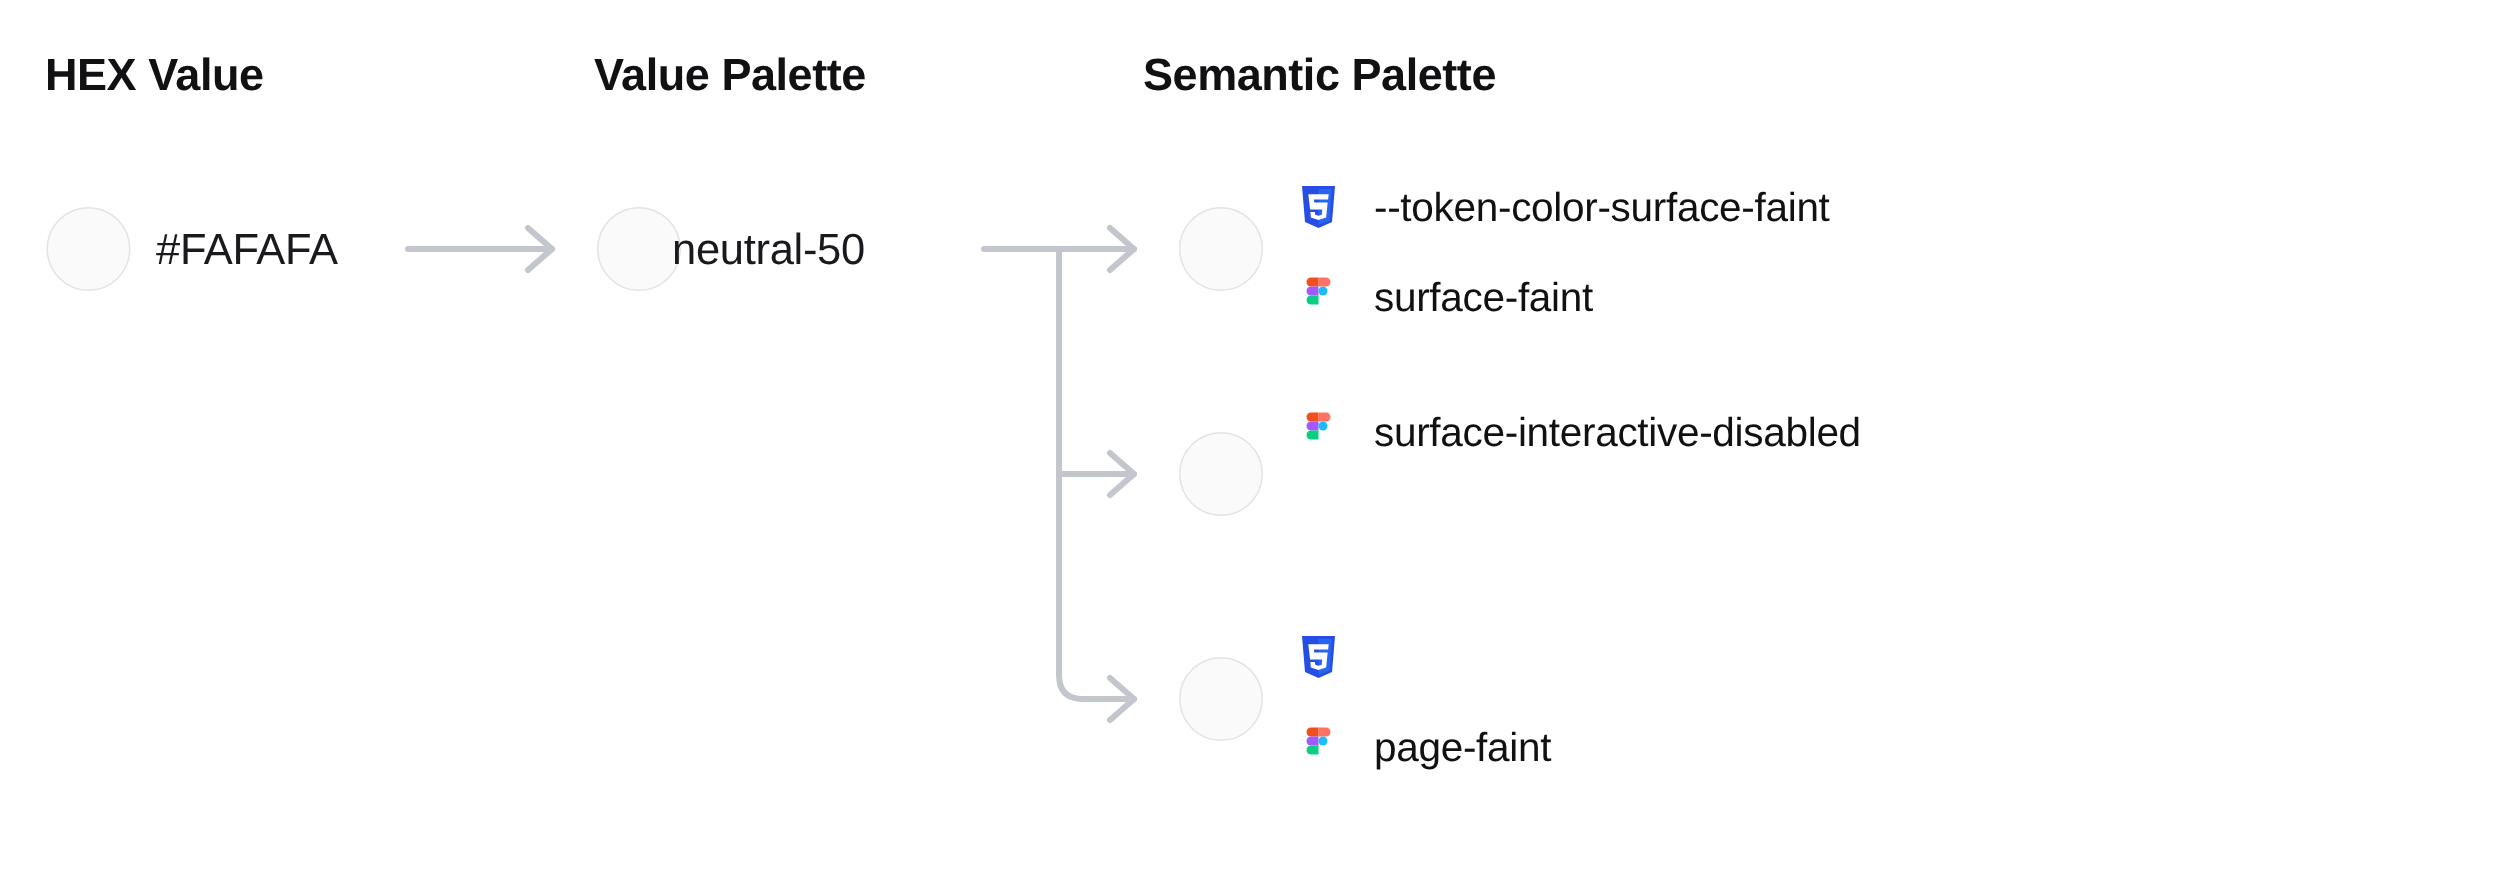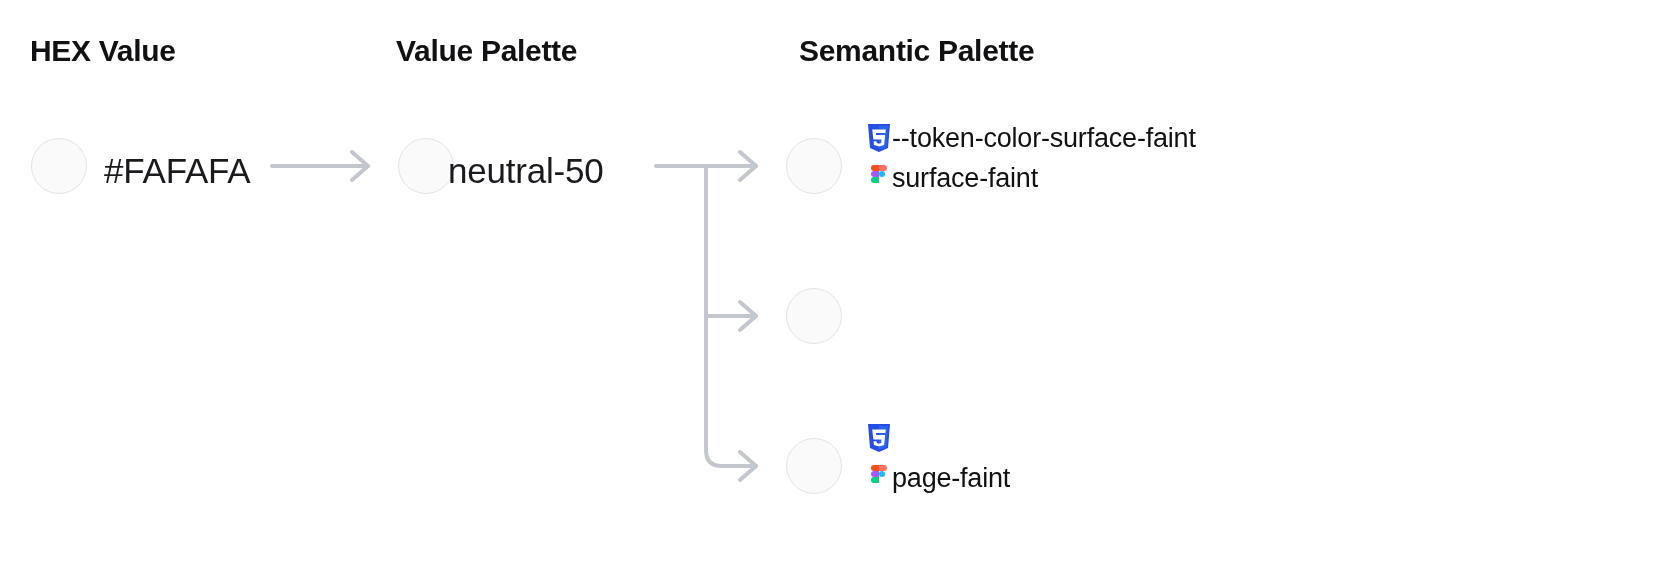--- a/index.html
+++ b/index.html
@@ -25,41 +25,41 @@
     position: absolute;
     font-size: 30px;
     font-weight: 700;
     color: #111114;
     letter-spacing: -0.3px;
     white-space: nowrap;
     line-height: 1;
   }
   #hdr-hex      { left: 30px;  top: 36px; }
   #hdr-core     { left: 396px; top: 36px; }
-  #hdr-semantic { left: 799px; top: 36px; }
+  #hdr-semantic { left: 762px; top: 36px; }
 
   
   .swatch {
     position: absolute;
     width: 56px;
     height: 56px;
     border-radius: 50%;
     background: #FAFAFA;
     border: 1.5px solid #E3E3E8;
   }
   #swatch-hex   { left: 31px;  top: 138px; }
   #swatch-core  { left: 398px; top: 138px; }
   #swatch-sem-0 { left: 786px; top: 138px; }
   #swatch-sem-1 { left: 786px; top: 288px; }
   #swatch-sem-2 { left: 786px; top: 438px; }
 
   
   .value-label {
     position: absolute;
-    font-size: 35px;
+    font-size: 29px;
     font-weight: 400;
     color: #1a1a1e;
     white-space: nowrap;
     line-height: 1;
     letter-spacing: -0.2px;
   }
   #label-hex  { left: 104px; top: 153px; }
   #label-core { left: 448px; top: 153px; }
 
   
@@ -78,23 +78,23 @@
     width: 800px;
   }
   #token-row-0 { top: 118px; }
   #token-row-1 { top: 268px; }
   #token-row-2 { top: 418px; }
 
   .token-line {
     display: flex;
     align-items: center;
     height: 40px;
-    gap: 0;
-  }
-  .token-line + .token-line { }
+    gap: 24px;
+  }
+  .token-line + .token-line { margin-top: 20px; }
 
   .token-icon {
     width: 26px;
     height: 30px;
     flex: 0 0 26px;
     display: block;
   }
 
   .token-text {
     font-size: 27px;
@@ -156,35 +156,45 @@
         <path d="M13 2 h5 a3 3 0 0 1 0 6 h-5 z" fill="#FF7262"></path>
         <path d="M8 8 h5 v6 h-5 a3 3 0 0 1 0 -6 z" fill="#A259FF"></path>
         <circle cx="16" cy="11" r="3" fill="#1ABCFE"></circle>
         <path d="M8 14 h5 v6 h-5 a3 3 0 0 1 0 -6 z" fill="#0ACF83"></path>
       </svg>
       <span class="token-text">surface-faint</span>
     </div>
   </div>
 
   <div class="token-row" id="token-row-1">
-  </div>
-
-  <div class="token-row" id="token-row-2">
-    <div class="token-line">
-      <svg class="token-icon" viewBox="0 0 26 30">
-        <path d="M2 1 L24 1 L22 25 L13 29 L4 25 Z" fill="#264DE4"></path>
-        <path d="M13 3 L22 3 L20.4 24 L13 26.8 Z" fill="#2965F1"></path>
-        <path d="M6.2 6.5 L19.8 6.5 L19.4 10 L10 10 L10.2 12 L19.1 12 L18.1 22 L13 23.6 L7.9 22 L7.6 18.3 L10.6 18.3 L10.8 20.1 L13 20.8 L15.2 20.1 L15.5 16.6 L7.4 16.6 Z" fill="#FFFFFF"></path>
-      </svg>
-    </div>
     <div class="token-line">
       <svg class="token-icon" viewBox="0 0 26 30">
         <path d="M8 2 h5 v6 h-5 a3 3 0 0 1 0 -6 z" fill="#F24E1E"></path>
         <path d="M13 2 h5 a3 3 0 0 1 0 6 h-5 z" fill="#FF7262"></path>
         <path d="M8 8 h5 v6 h-5 a3 3 0 0 1 0 -6 z" fill="#A259FF"></path>
         <circle cx="16" cy="11" r="3" fill="#1ABCFE"></circle>
         <path d="M8 14 h5 v6 h-5 a3 3 0 0 1 0 -6 z" fill="#0ACF83"></path>
       </svg>
+      <span class="token-text">surface-interactive-disabled</span>
+    </div>
+  </div>
+
+  <div class="token-row" id="token-row-2">
+    <div class="token-line">
+      <svg class="token-icon" viewBox="0 0 26 30">
+        <path d="M2 1 L24 1 L22 25 L13 29 L4 25 Z" fill="#264DE4"></path>
+        <path d="M13 3 L22 3 L20.4 24 L13 26.8 Z" fill="#2965F1"></path>
+        <path d="M6.2 6.5 L19.8 6.5 L19.4 10 L10 10 L10.2 12 L19.1 12 L18.1 22 L13 23.6 L7.9 22 L7.6 18.3 L10.6 18.3 L10.8 20.1 L13 20.8 L15.2 20.1 L15.5 16.6 L7.4 16.6 Z" fill="#FFFFFF"></path>
+      </svg>
+    </div>
+    <div class="token-line">
+      <svg class="token-icon" viewBox="0 0 26 30">
+        <path d="M8 2 h5 v6 h-5 a3 3 0 0 1 0 -6 z" fill="#F24E1E"></path>
+        <path d="M13 2 h5 a3 3 0 0 1 0 6 h-5 z" fill="#FF7262"></path>
+        <path d="M8 8 h5 v6 h-5 a3 3 0 0 1 0 -6 z" fill="#A259FF"></path>
+        <circle cx="16" cy="11" r="3" fill="#1ABCFE"></circle>
+        <path d="M8 14 h5 v6 h-5 a3 3 0 0 1 0 -6 z" fill="#0ACF83"></path>
+      </svg>
       <span class="token-text">page-faint</span>
     </div>
   </div>
 
 </div>
 
 </body></html>

